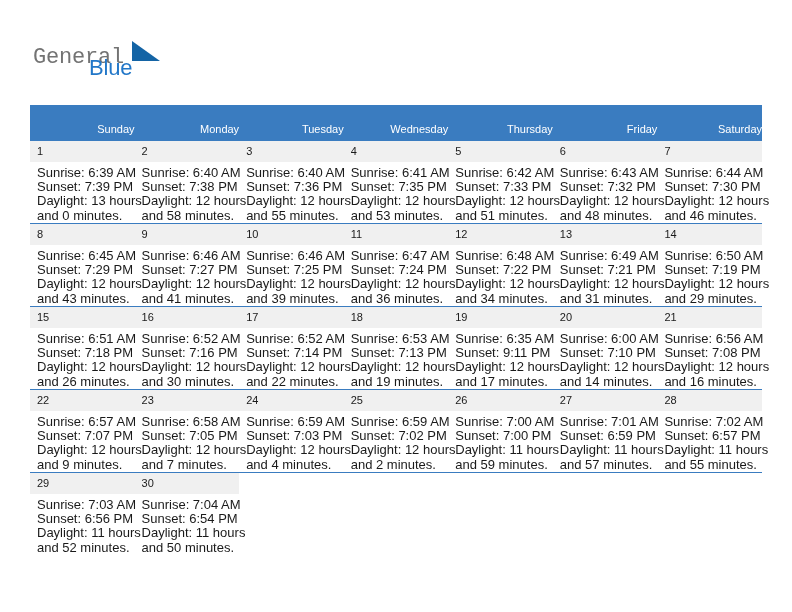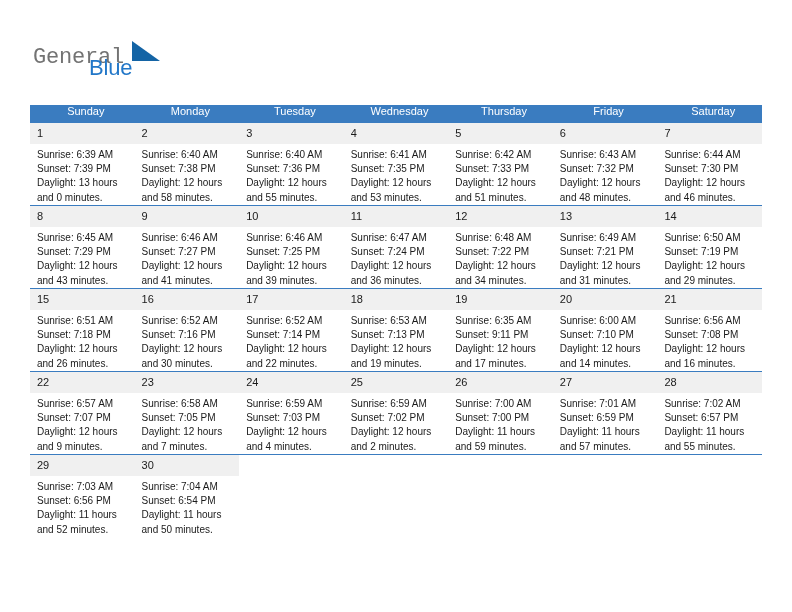--- a/index.html
+++ b/index.html
@@ -88,22 +88,22 @@
     top: 105px;
     width: 732px;
     border-collapse: collapse;
     table-layout: fixed;
   }
   .calendar th {
     background: #3a7cc0;
     color: #ffffff;
     font-size: 11px;
     font-weight: normal;
-    text-align: center;
-    padding: 0 0 5px 7px;
+    text-align: right;
+    padding: 18px 0 5px 7px;
     height: 10px;
     border: none;
   }
   .calendar td {
     vertical-align: top;
     padding: 0;
     border: none;
     width: 104.57px;
   }
   .cell {
@@ -116,21 +116,21 @@
   }
   .daynum {
     background: #f0f0f0;
     font-size: 11px;
     color: #1a1a1a;
     padding: 4px 0 4px 7px;
     line-height: 13px;
   }
   .detail {
     padding: 4px 4px 0 7px;
-    font-size: 10px;
+    font-size: 13px;
     line-height: 14.2px;
     color: #1a1a1a;
   }
   .detail div {
     white-space: nowrap;
   }
 </style>
 </head>
 <body>
 

